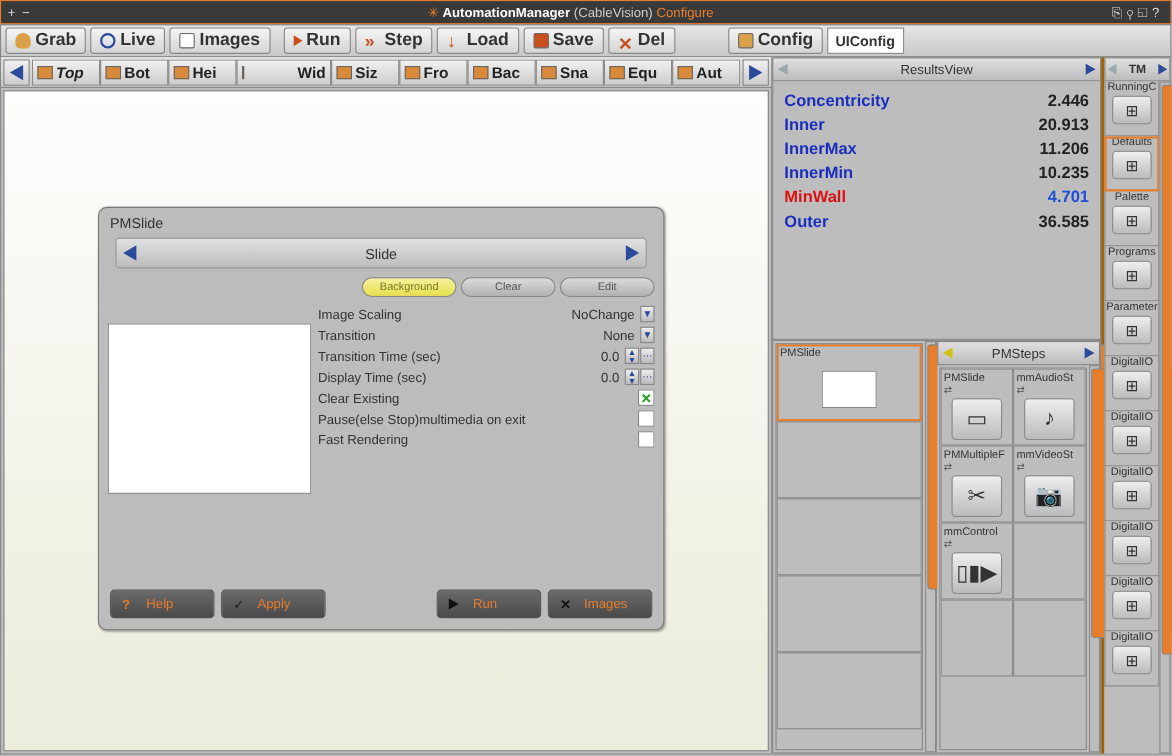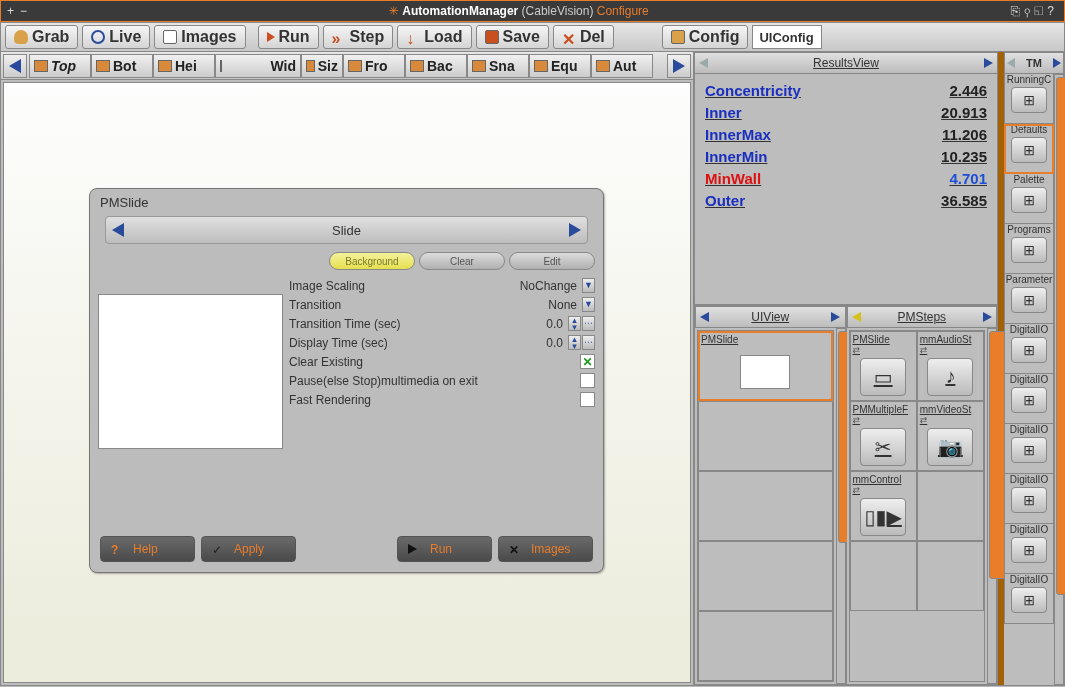--- a/index.html
+++ b/index.html
@@ -84,21 +84,21 @@
     font-size:12px;}
   .dlg-foot{position:absolute;bottom:10px;left:10px;right:10px;display:flex;gap:6px;}
   .fbtn{height:26px;flex:0 0 95px;border:1px solid #555;border-radius:4px;
     background:linear-gradient(#6a6a6a,#4a4a4a);display:flex;align-items:center;gap:10px;
     padding:0 10px;cursor:pointer;}
   .fbtn .flabel{color:#e87d2a;font-size:12px;}
   .fbtn .fico{width:12px;height:12px;}
   .foot-spacer{flex:1;}
 
   
-  .right-main{flex:1;display:flex;flex-direction:column;border-right:6px solid #a16207;text-decoration:underline;}
+  .right-main{flex:1;display:flex;flex-direction:column;border-right:3px solid #a16207;}
   .tm-col{width:60px;display:flex;flex-direction:column;background:#bdbdbd;}
   .panel-head{height:22px;background:linear-gradient(#e0e0e0,#bcbcbc);border:1px solid #888;
     display:flex;align-items:center;justify-content:space-between;padding:0 4px;font-size:12px;}
   .results{border:1px solid #888;border-top:none;background:#bdbdbd;padding:6px 10px 10px;
     height:235px;}
   .res-row{display:flex;justify-content:space-between;align-items:center;height:22px;
     font-size:15px;font-weight:bold;}
   .res-row .rn{color:#1a2fbf;}
   .res-row .rv{color:#222;}
   .res-row.alert .rn{color:#d11;}
@@ -221,21 +221,21 @@
             <span>Bot</span>
           </div>
           <div class="sec-btn" style="width: 62px;">
             <span class="ico2"></span>
             <span>Hei</span>
           </div>
           <div class="sec-btn" style="width: 86px; gap: 48px;">
             <span class="ico2"></span>
             <span>Wid</span>
           </div>
-          <div class="sec-btn" style="width: 42px;">
+          <div class="sec-btn" style="width: 62px;">
             <span class="ico2"></span>
             <span>Siz</span>
           </div>
           <div class="sec-btn" style="width: 62px;">
             <span class="ico2"></span>
             <span>Fro</span>
           </div>
           <div class="sec-btn" style="width: 62px;">
             <span class="ico2"></span>
             <span>Bac</span>
@@ -363,25 +363,20 @@
             <span class="rv">4.701</span>
           </div>
           <div class="res-row">
             <span class="rn">Outer</span>
             <span class="rv">36.585</span>
           </div>
         </div>
 
       <div class="lower-panels">
         <div class="uiview">
-          <div class="panel-head">
-            <span class="arrow-l"></span>
-            <span>UIView</span>
-            <span class="arrow-r"></span>
-          </div>
           <div style="display:flex;flex:1">
             <div class="grid" id="uiview-grid">
                 <div class="cell sel">
                   <span class="clabel">PMSlide</span>
                   <div class="cthumb">
                     <div class="white"></div>
                   </div>
                 </div>
                 <div class="cell"></div>
                 <div class="cell"></div>

